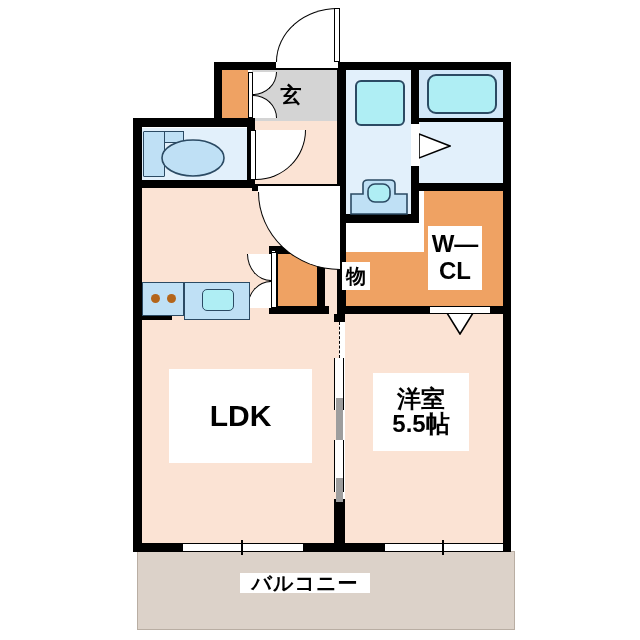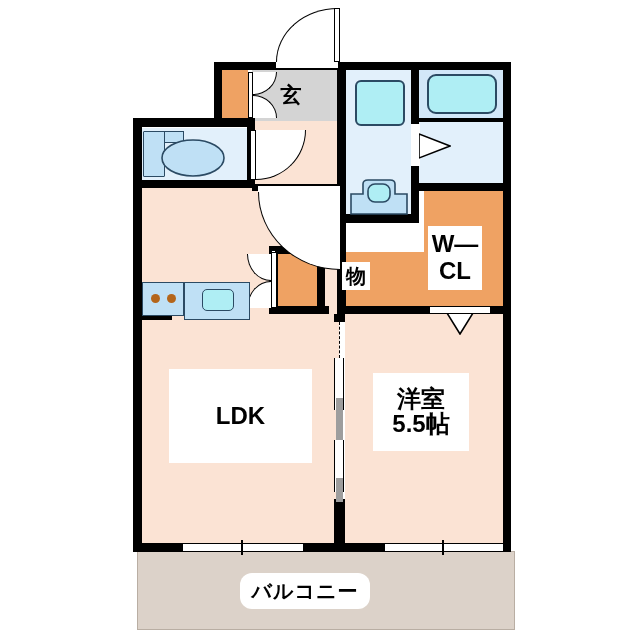--- a/index.html
+++ b/index.html
@@ -63,36 +63,36 @@
   .plate {
     background: #ffffff;
     display: flex;
     flex-direction: column;
     align-items: center;
     justify-content: center;
     line-height: 1.04;
     color: #000000;
     white-space: nowrap;
   }
-  .room-name   { font-size: 24px; font-weight: 700; letter-spacing: 0px; }
+  .room-name   { font-size: 30px; font-weight: 700; letter-spacing: 0px; }
   .room-size   { font-size: 30px; font-weight: 700; letter-spacing: 0px; }
   .room-name-s { font-size: 24px; font-weight: 700; }
   .room-size-s { font-size: 24px; font-weight: 700; }
   .label-cl    { font-size: 24px; font-weight: 700; line-height: 1.12; }
   .label-sm    { font-size: 20px; font-weight: 700; }
   .label-ent   { font-size: 21px; font-weight: 700; }
   .label-bal   { font-size: 20px; font-weight: 700; letter-spacing: 1px; }
 </style>
 </head>
 <body>
 
 <div id="plan">
 
   <div class="abs floor-bal" style="left:137px; top:551px; right:0; width:378px; height:79px; border:1.5px solid #b9aea3;"></div>
-  <div class="abs plate label-bal" style="left:240px; top:573px; width:130px; height:36px;border-radius:12px;">バルコニー</div>
+  <div class="abs plate label-bal" style="left:240px; top:573px; width:130px; height:20px;">バルコニー</div>
 
   <div class="abs floor" style="left:140px; top:186px; width:199px; height:364px;"></div>
 
   <div class="abs floor" style="left:252px; top:120px; width:87px; height:70px;"></div>
 
   <div class="abs floor" style="left:345px; top:310px; width:162px; height:240px;"></div>
 
   <div class="abs floor-ent" style="left:252px; top:68px; width:87px; height:53px;"></div>
 
   <div class="abs floor-wet" style="left:140px; top:128px; width:114px; height:55px;"></div>

